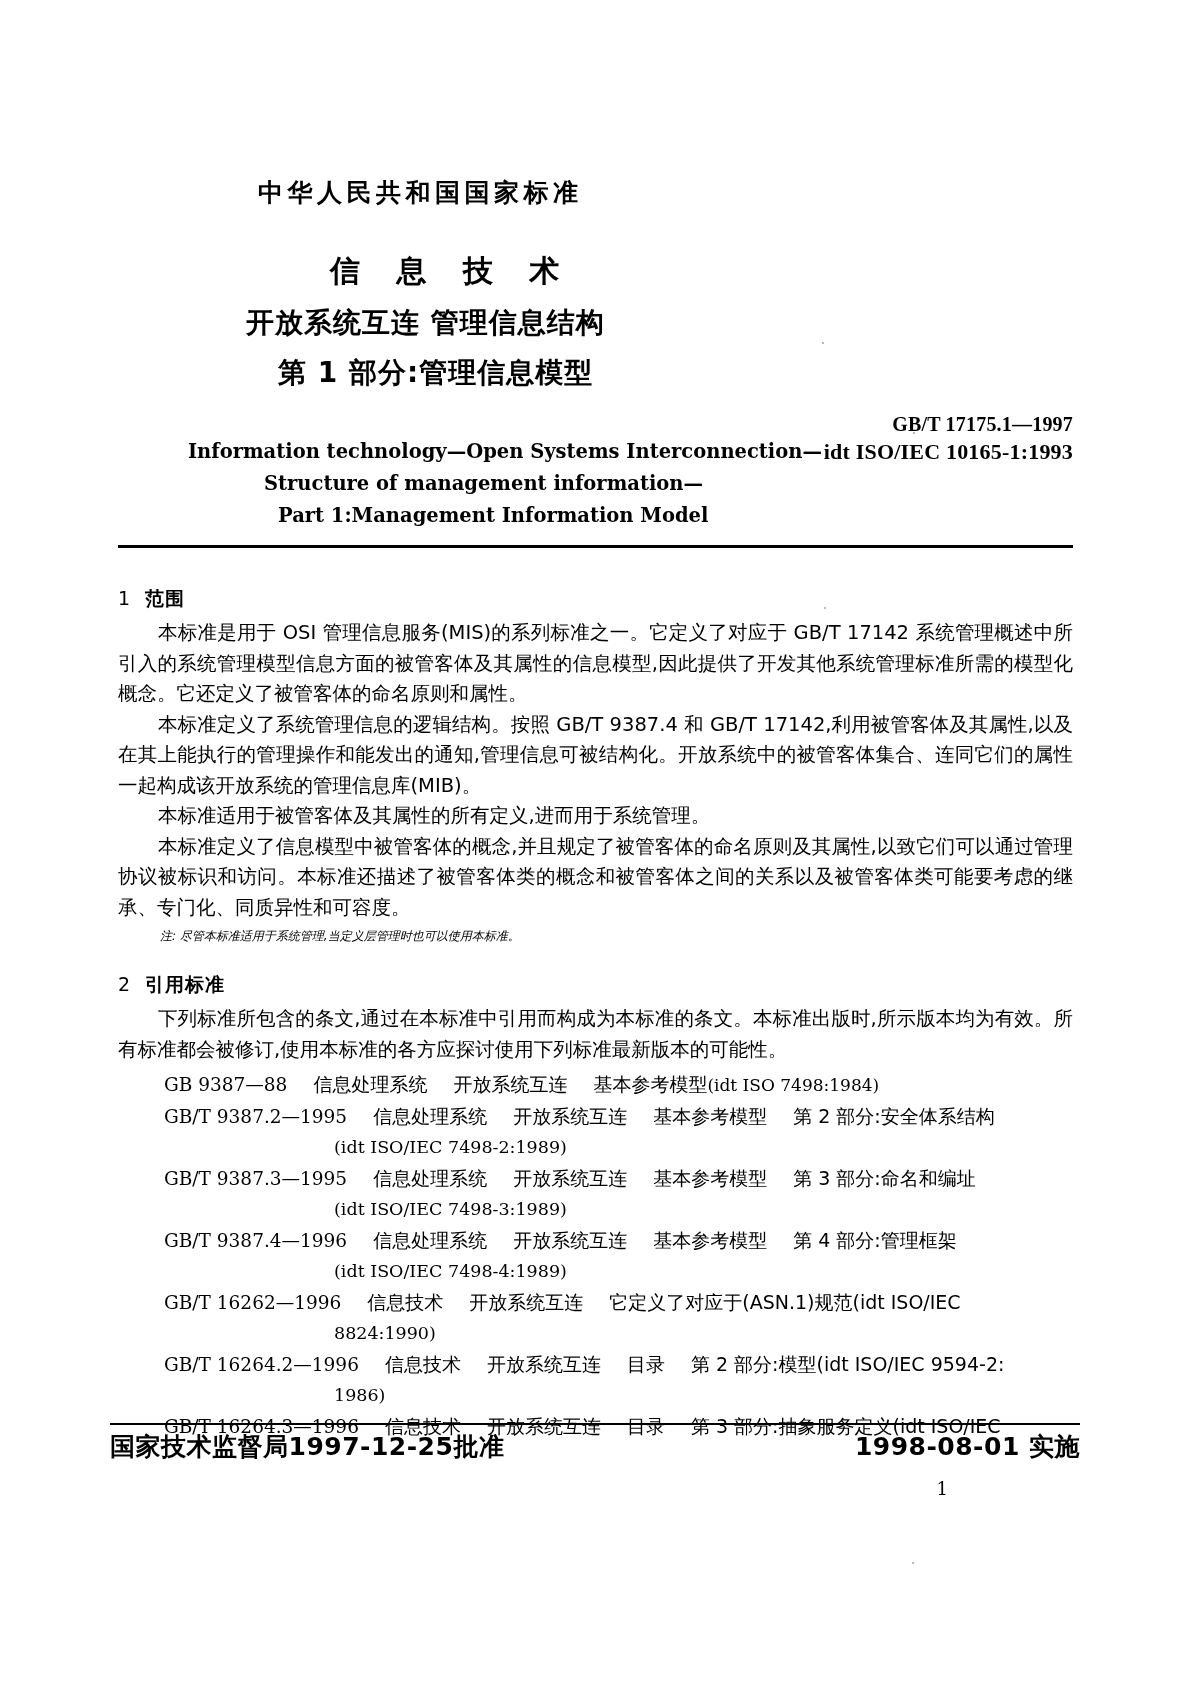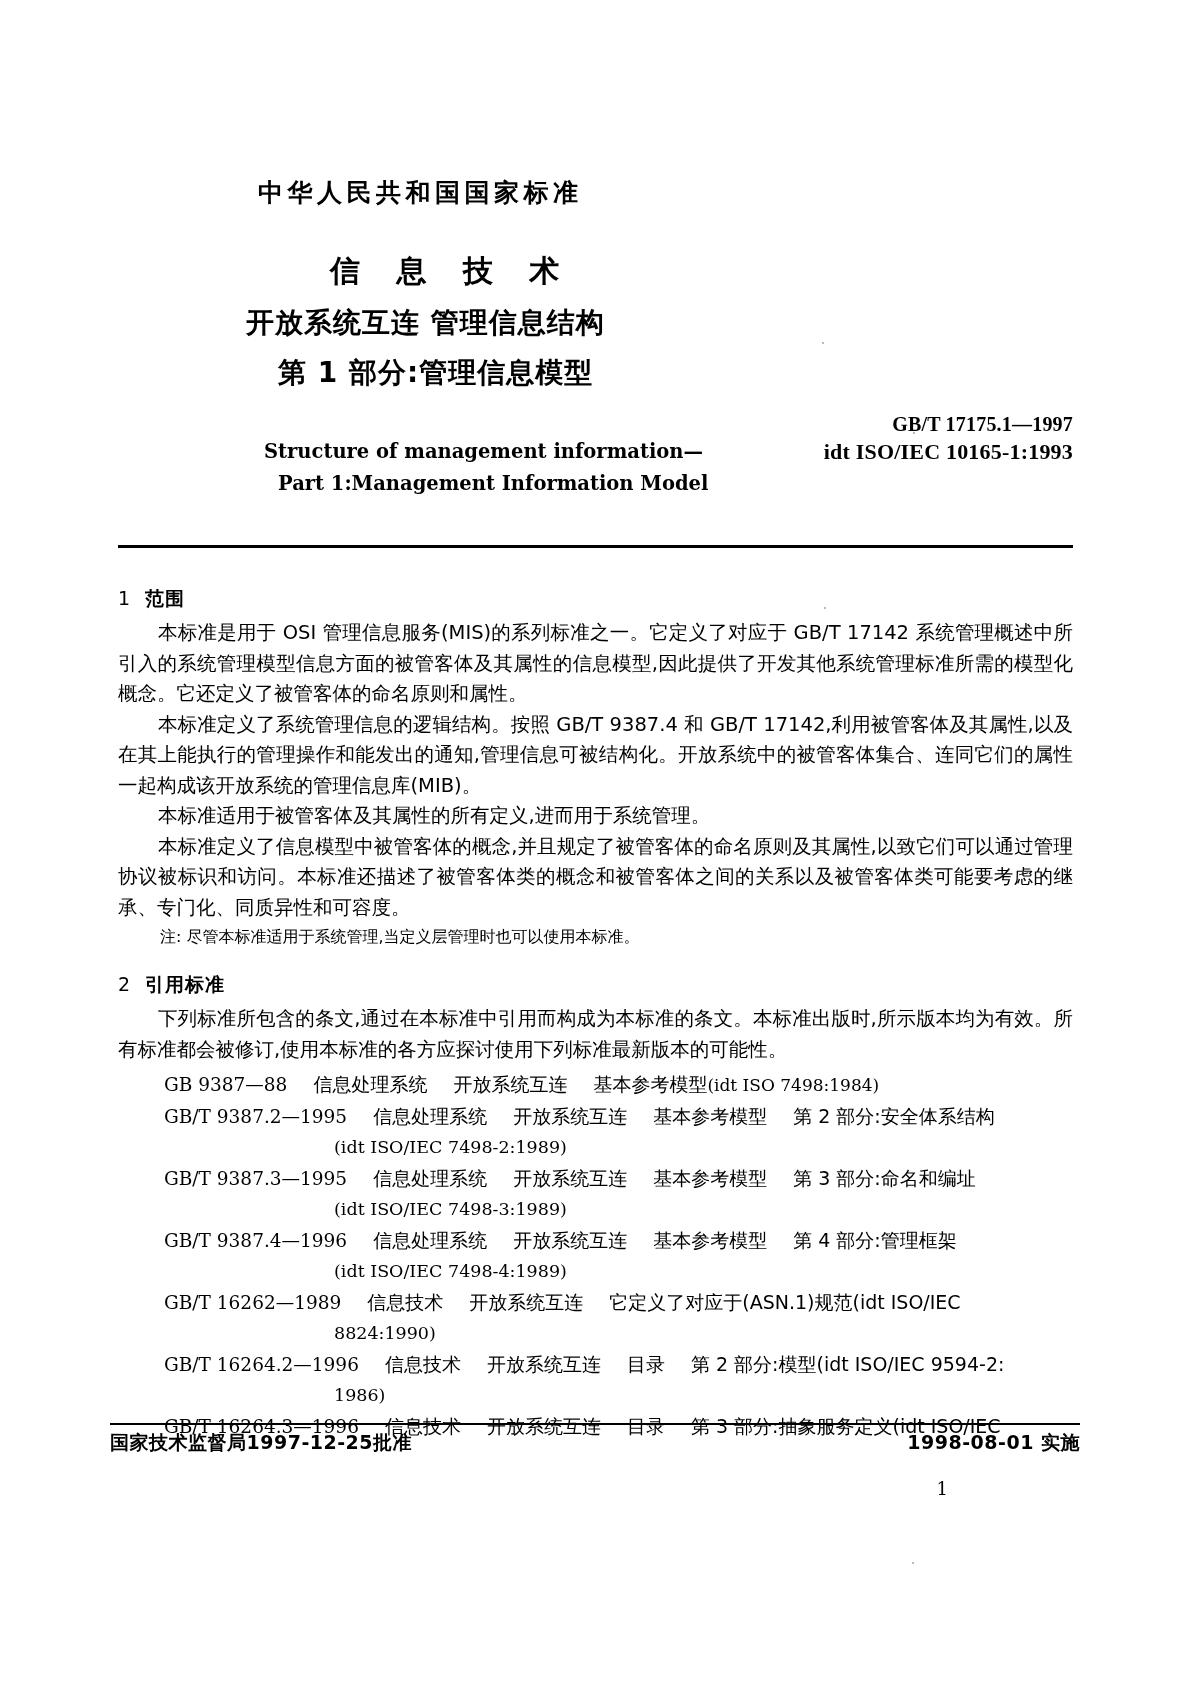--- a/index.html
+++ b/index.html
@@ -134,24 +134,25 @@
     margin: 0;
     font-size: 19.5px;
     line-height: 30.5px;
     text-indent: 40px;
     text-align: justify;
     letter-spacing: 0px;
   }
 
   p.note {
     margin: 0;
-    font-size: 16px;
+    font-size: 12px;
     line-height: 27px;
     text-indent: 42px;
     letter-spacing: 0px;
+    font-style: italic;
   }
 
   .reflist {
     margin-top: 4px;
   }
   .ref {
     font-size: 19px;
     line-height: 30.5px;
     padding-left: 46px;
     text-indent: -0px;
@@ -181,21 +182,21 @@
     width: 970px;
     border-top: 2.5px solid #000;
   }
   .footer {
     position: absolute;
     left: 110px;
     top: 1430px;
     width: 970px;
     display: flex;
     justify-content: space-between;
-    font-size: 19px;
+    font-size: 25px;
     font-weight: bold;
     letter-spacing: 0.5px;
     gap: 12px;
   }
   .page-num {
     position: absolute;
     right: 108px;
     top: 1478px;
     font-size: 18px;
     font-family: "DejaVu Serif", "Liberation Serif", serif;
@@ -226,20 +227,21 @@
       <div class="main-title-2">开放系统互连   管理信息结构</div>
       <div class="main-title-3">第 1 部分:管理信息模型</div>
 
       <div class="std-code">
         <div class="line1">GB/T  17175.1—1997</div>
         <div class="line2">idt ISO/IEC 10165-1:1993</div>
       </div>
     </div>
 
     <div class="en-title">
+      <div class="en-l1">Information technology—Open Systems Interconnection—</div>
       <div class="en-l2">Structure of management information—</div>
       <div class="en-l3">Part 1:Management Information Model</div>
     </div>
   </div>
 
   <div class="rule"></div>
 
   <div class="body">
 
     <div class="sec-head" style="margin-top:0;">
@@ -273,21 +275,21 @@
         <span class="code">GB/T 9387.3—1995</span><span class="sp-lg"></span><span class="cn">信息处理系统</span><span class="sp-lg"></span><span class="cn">开放系统互连</span><span class="sp-lg"></span><span class="cn">基本参考模型</span><span class="sp-lg"></span><span class="cn">第 3 部分:命名和编址</span>
       </div>
       <div class="ref-cont">(idt ISO/IEC 7498-3:1989)</div>
 
       <div class="ref">
         <span class="code">GB/T 9387.4—1996</span><span class="sp-lg"></span><span class="cn">信息处理系统</span><span class="sp-lg"></span><span class="cn">开放系统互连</span><span class="sp-lg"></span><span class="cn">基本参考模型</span><span class="sp-lg"></span><span class="cn">第 4 部分:管理框架</span>
       </div>
       <div class="ref-cont">(idt ISO/IEC 7498-4:1989)</div>
 
       <div class="ref">
-        <span class="code">GB/T 16262—1989</span><span class="sp-lg"></span><span class="cn">信息技术</span><span class="sp-lg"></span><span class="cn">开放系统互连</span><span class="sp-lg"></span><span class="cn">它定义了对应于(ASN.1)规范(idt ISO/IEC</span>
+        <span class="code">GB/T 16262—1996</span><span class="sp-lg"></span><span class="cn">信息技术</span><span class="sp-lg"></span><span class="cn">开放系统互连</span><span class="sp-lg"></span><span class="cn">它定义了对应于(ASN.1)规范(idt ISO/IEC</span>
       </div>
       <div class="ref-cont">8824:1990)</div>
 
       <div class="ref">
         <span class="code">GB/T 16264.2—1996</span><span class="sp-lg"></span><span class="cn">信息技术</span><span class="sp-lg"></span><span class="cn">开放系统互连</span><span class="sp-lg"></span><span class="cn">目录</span><span class="sp-lg"></span><span class="cn">第 2 部分:模型(idt ISO/IEC 9594-2:</span>
       </div>
       <div class="ref-cont">1986)</div>
 
       <div class="ref">
         <span class="code">GB/T 16264.3—1996</span><span class="sp-lg"></span><span class="cn">信息技术</span><span class="sp-lg"></span><span class="cn">开放系统互连</span><span class="sp-lg"></span><span class="cn">目录</span><span class="sp-lg"></span><span class="cn">第 3 部分:抽象服务定义(idt ISO/IEC</span>

